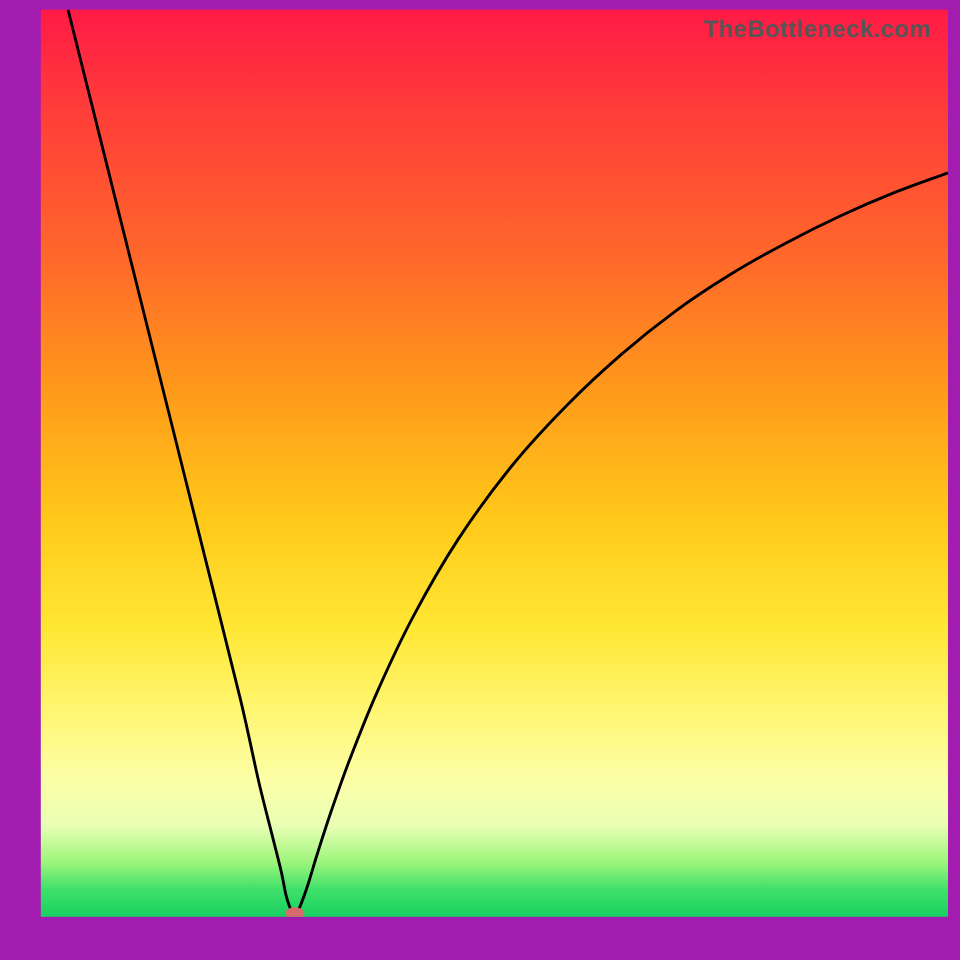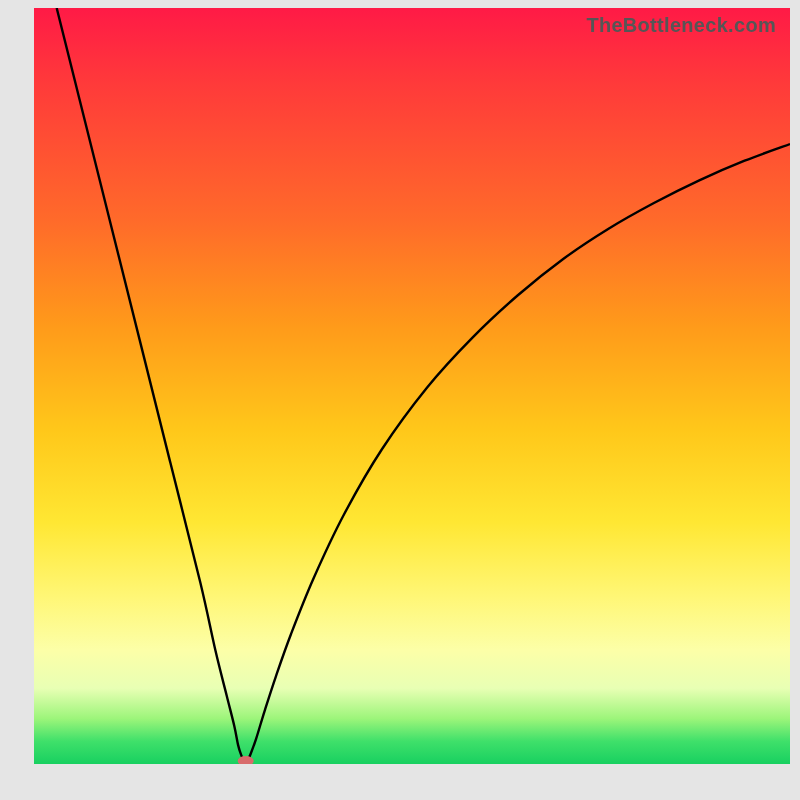--- a/index.html
+++ b/index.html
@@ -8,21 +8,21 @@
     width: 800px;
     height: 800px;
     overflow: hidden;
     background: #000;
     font-family: Arial, Helvetica, sans-serif;
   }
   .chart-frame {
     position: relative;
     width: 800px;
     height: 800px;
-    background: #e5e5e5;
+    background: #a21caf;
   }
   .plot-area {
     position: absolute;
     left: 34px;
     top: 8px;
     width: 756px;
     height: 756px;
     
     background: linear-gradient(
       to bottom,

